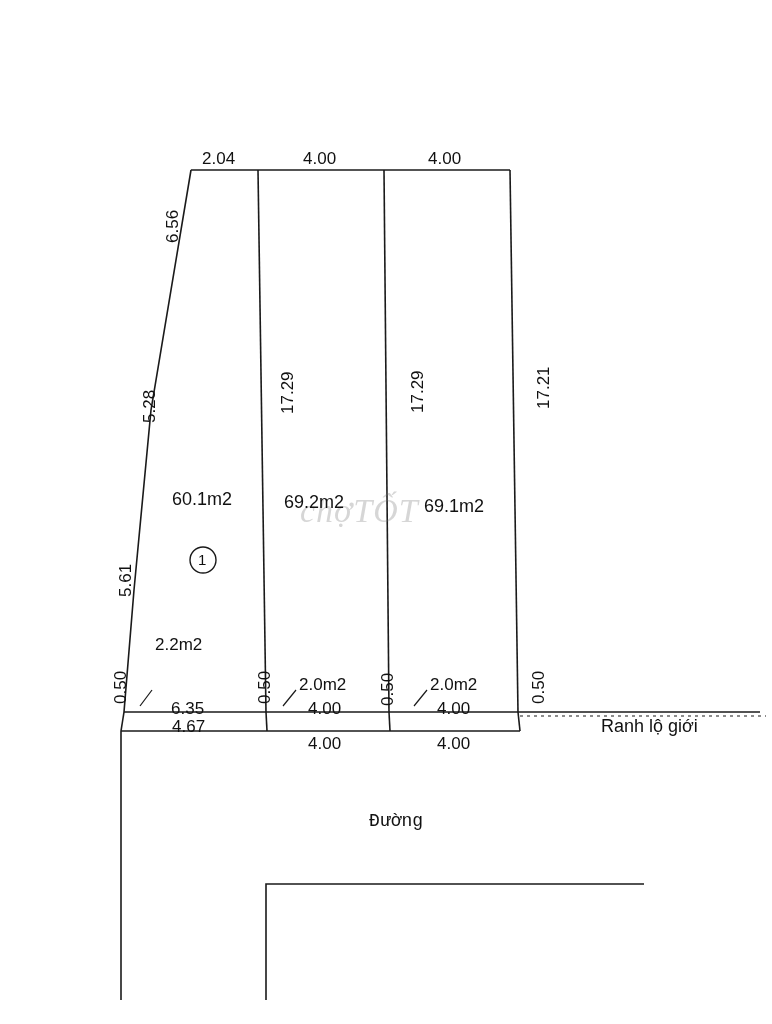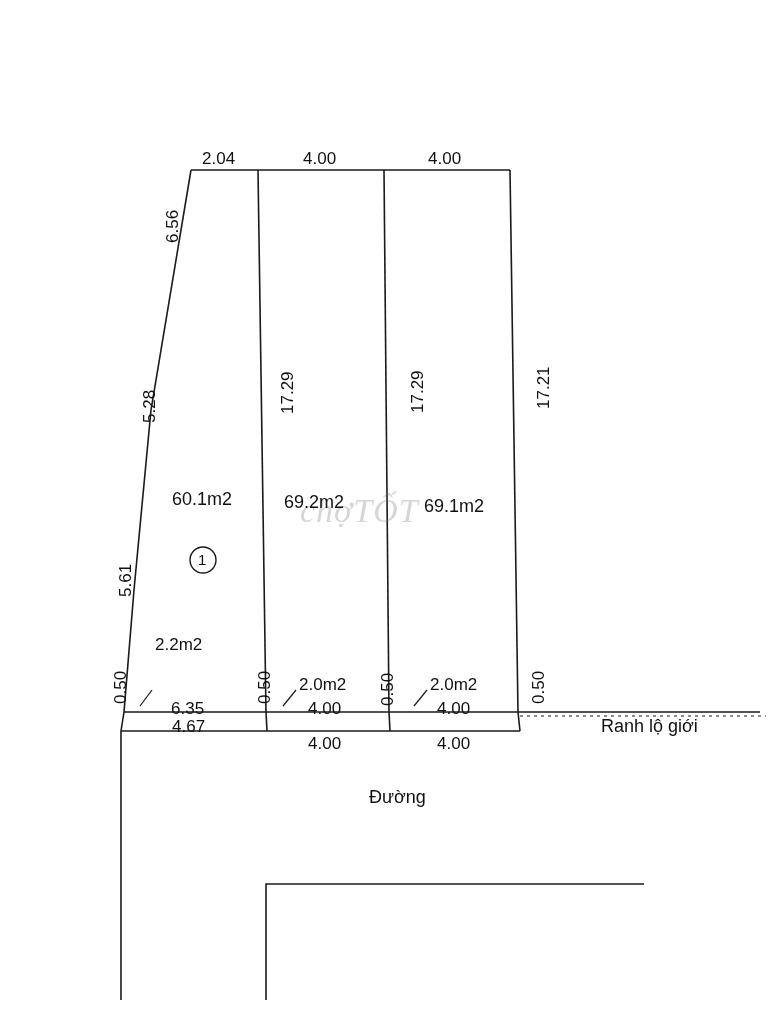--- a/index.html
+++ b/index.html
@@ -123,15 +123,15 @@
   <div class="lbl" style="left:172px; top:718px;">4.67</div>
   <div class="lbl" style="left:308px; top:735px;">4.00</div>
   <div class="lbl" style="left:437px; top:735px;">4.00</div>
 
   <div class="lbl rot" style="left:112px; top:704px;">0.50</div>
   <div class="lbl rot" style="left:256px; top:704px;">0.50</div>
   <div class="lbl rot" style="left:379px; top:706px;">0.50</div>
   <div class="lbl rot" style="left:530px; top:704px;">0.50</div>
 
   <div class="lbl big" style="left:601px; top:685px;margin-top:32px;">Ranh lộ giới</div>
-  <div class="lbl big" style="left:369px; top:788px;">Đường</div>
+  <div class="lbl big" style="left:369px; top:812px;font-family:Liberation Mono, monospace;">Đường</div>
 
 </div>
 
 </body></html>

